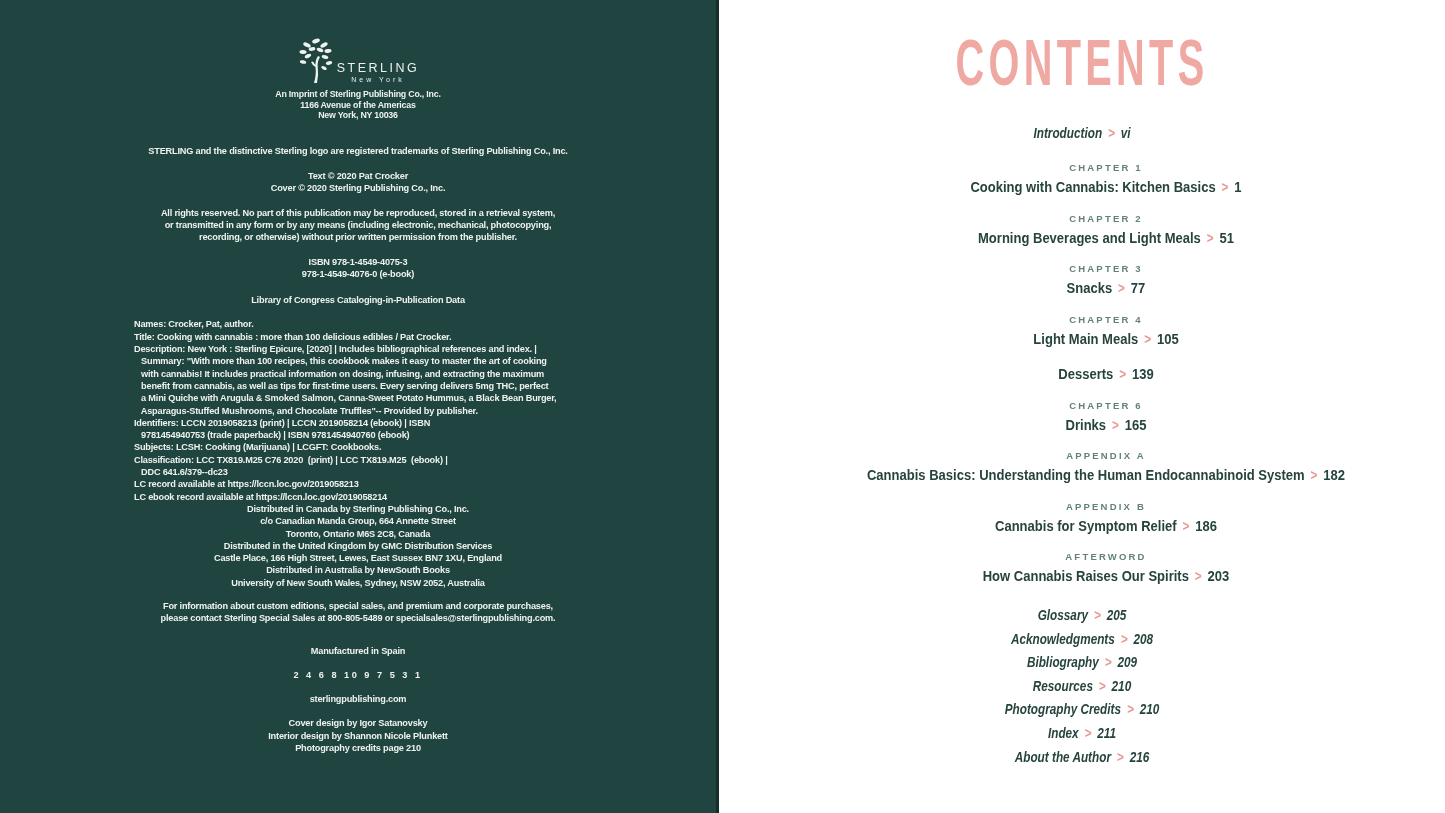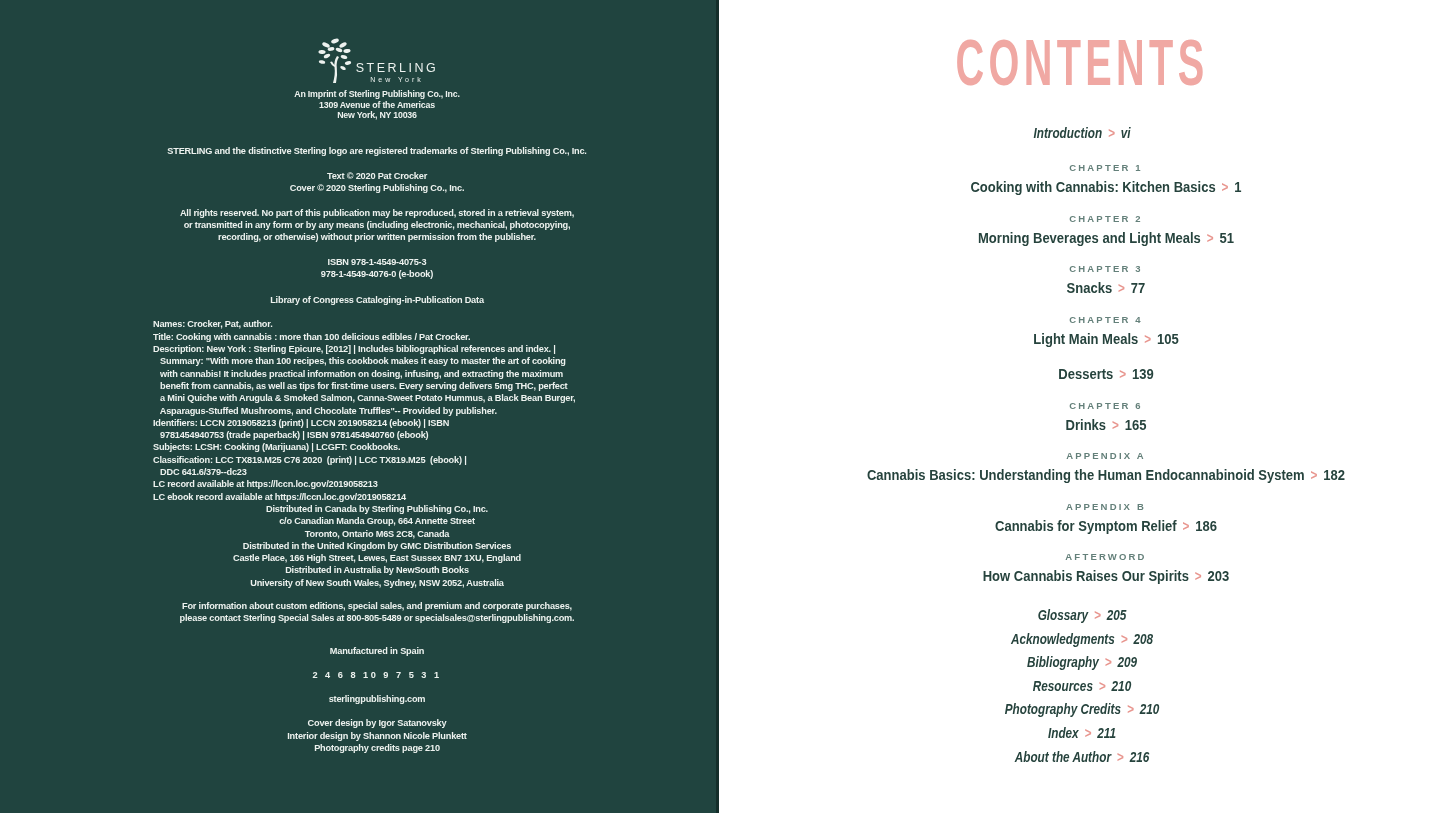--- a/index.html
+++ b/index.html
@@ -9,21 +9,21 @@
   }
   .spread{display:flex;width:1445px;height:813px;}
 
   
   .page-left{
     width:719px;height:813px;background:#20443f;color:#edf2ef;
     border-right:3px solid #142e2a;box-sizing:border-box;
     font-weight:700;font-size:9.2px;letter-spacing:-0.2px;line-height:12.3px;
     position:relative;flex:none;
   }
-  .left-inner{padding-top:36px;width:100%;padding-left:19px;}
+  .left-inner{padding-top:36px;width:100%;}
   .cblock{text-align:center;}
   .logo-wrap{display:flex;justify-content:center;align-items:flex-end;height:48px;}
   .logo-row{display:flex;align-items:flex-end;}
   .logo-text{display:flex;flex-direction:column;align-items:center;margin-left:2px;}
   .brand{font-size:12.5px;letter-spacing:2.5px;font-weight:400;line-height:13px;}
   .brand-city{font-size:7px;letter-spacing:3px;font-weight:400;line-height:9px;}
   .imprint{margin-top:5px;line-height:10.6px;font-size:8.8px;}
   .trademark{margin-top:24px;}
   .copyright{margin-top:13px;}
   .rights{margin-top:12px;}
@@ -98,21 +98,21 @@
           <div class="logo-text">
             <span class="brand">STERLING</span>
             <span class="brand-city">New York</span>
           </div>
         </div>
       </div>
 
       <div class="cblock imprint">
 
       <div class="line">An Imprint of Sterling Publishing Co., Inc.</div>
-          <div class="line">1309 Avenue of the Americas</div>
+          <div class="line">1166 Avenue of the Americas</div>
           <div class="line">New York, NY 10036</div>
         </div>
 
       <div class="cblock trademark">STERLING and the distinctive Sterling logo are registered trademarks of Sterling Publishing Co., Inc.</div>
 
       <div class="cblock copyright">
 
       <div class="line">Text © 2020 Pat Crocker</div>
           <div class="line">Cover © 2020 Sterling Publishing Co., Inc.</div>
         </div>
@@ -129,21 +129,21 @@
       <div class="line">ISBN 978-1-4549-4075-3</div>
           <div class="line">978-1-4549-4076-0 (e-book)</div>
         </div>
 
       <div class="cblock loc">Library of Congress Cataloging-in-Publication Data</div>
 
       <div class="cip">
 
       <div class="line">Names: Crocker, Pat, author.</div>
           <div class="line">Title: Cooking with cannabis : more than 100 delicious edibles / Pat Crocker.</div>
-          <div class="line">Description: New York : Sterling Epicure, [2012] | Includes bibliographical references and index. |</div>
+          <div class="line">Description: New York : Sterling Epicure, [2020] | Includes bibliographical references and index. |</div>
           <div class="line">   Summary: "With more than 100 recipes, this cookbook makes it easy to master the art of cooking</div>
           <div class="line">   with cannabis! It includes practical information on dosing, infusing, and extracting the maximum</div>
           <div class="line">   benefit from cannabis, as well as tips for first-time users. Every serving delivers 5mg THC, perfect</div>
           <div class="line">   a Mini Quiche with Arugula &amp; Smoked Salmon, Canna-Sweet Potato Hummus, a Black Bean Burger,</div>
           <div class="line">   Asparagus-Stuffed Mushrooms, and Chocolate Truffles"-- Provided by publisher.</div>
           <div class="line">Identifiers: LCCN 2019058213 (print) | LCCN 2019058214 (ebook) | ISBN</div>
           <div class="line">   9781454940753 (trade paperback) | ISBN 9781454940760 (ebook)</div>
           <div class="line">Subjects: LCSH: Cooking (Marijuana) | LCGFT: Cookbooks.</div>
           <div class="line">Classification: LCC TX819.M25 C76 2020  (print) | LCC TX819.M25  (ebook) |</div>
           <div class="line">   DDC 641.6/379--dc23</div>

